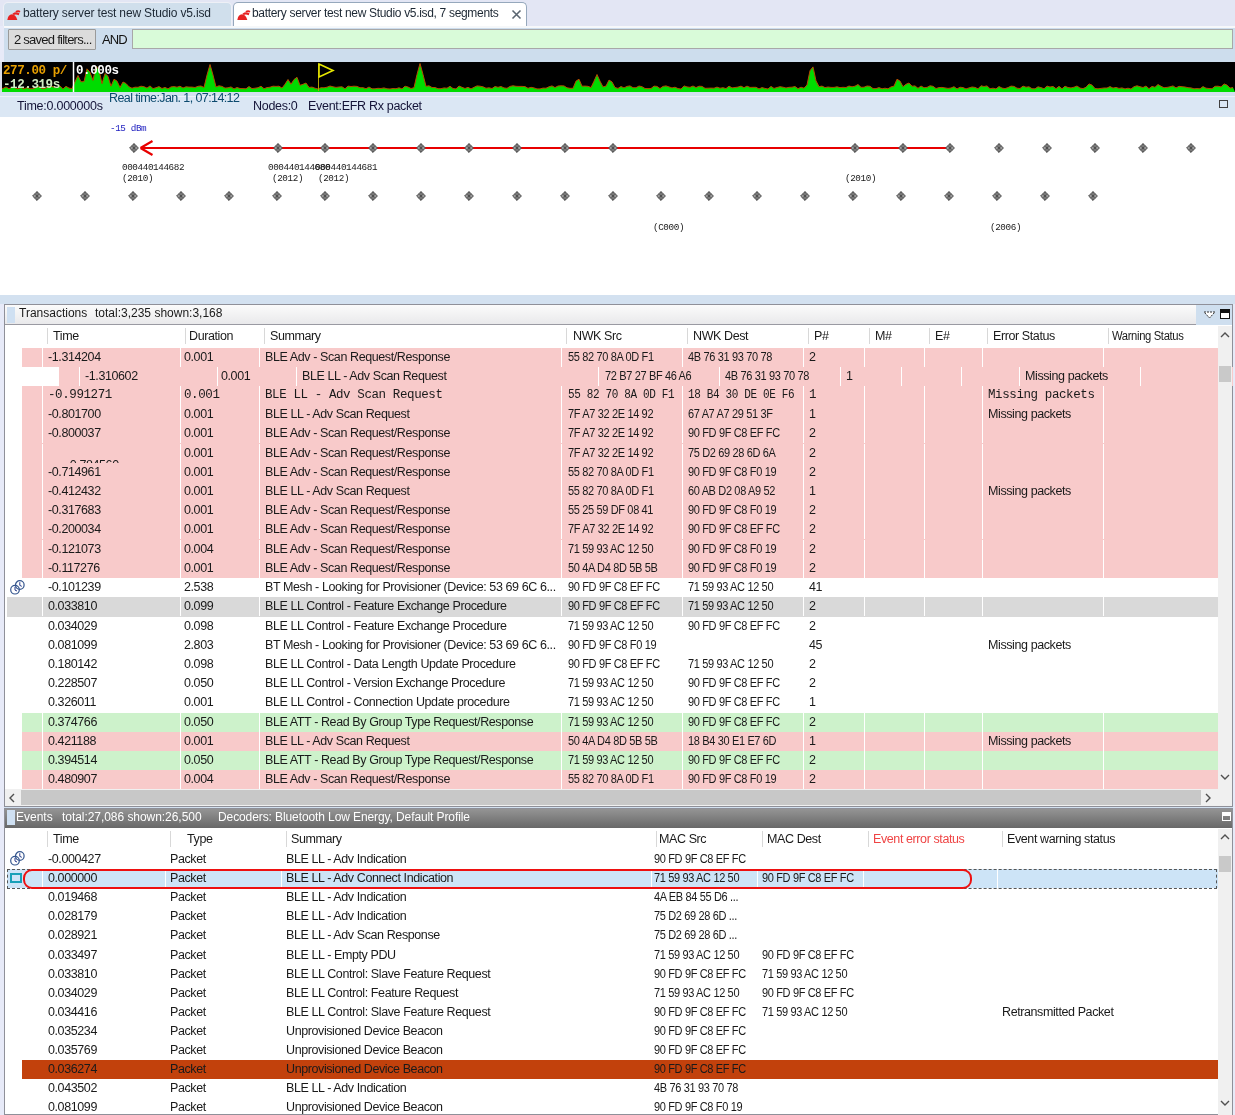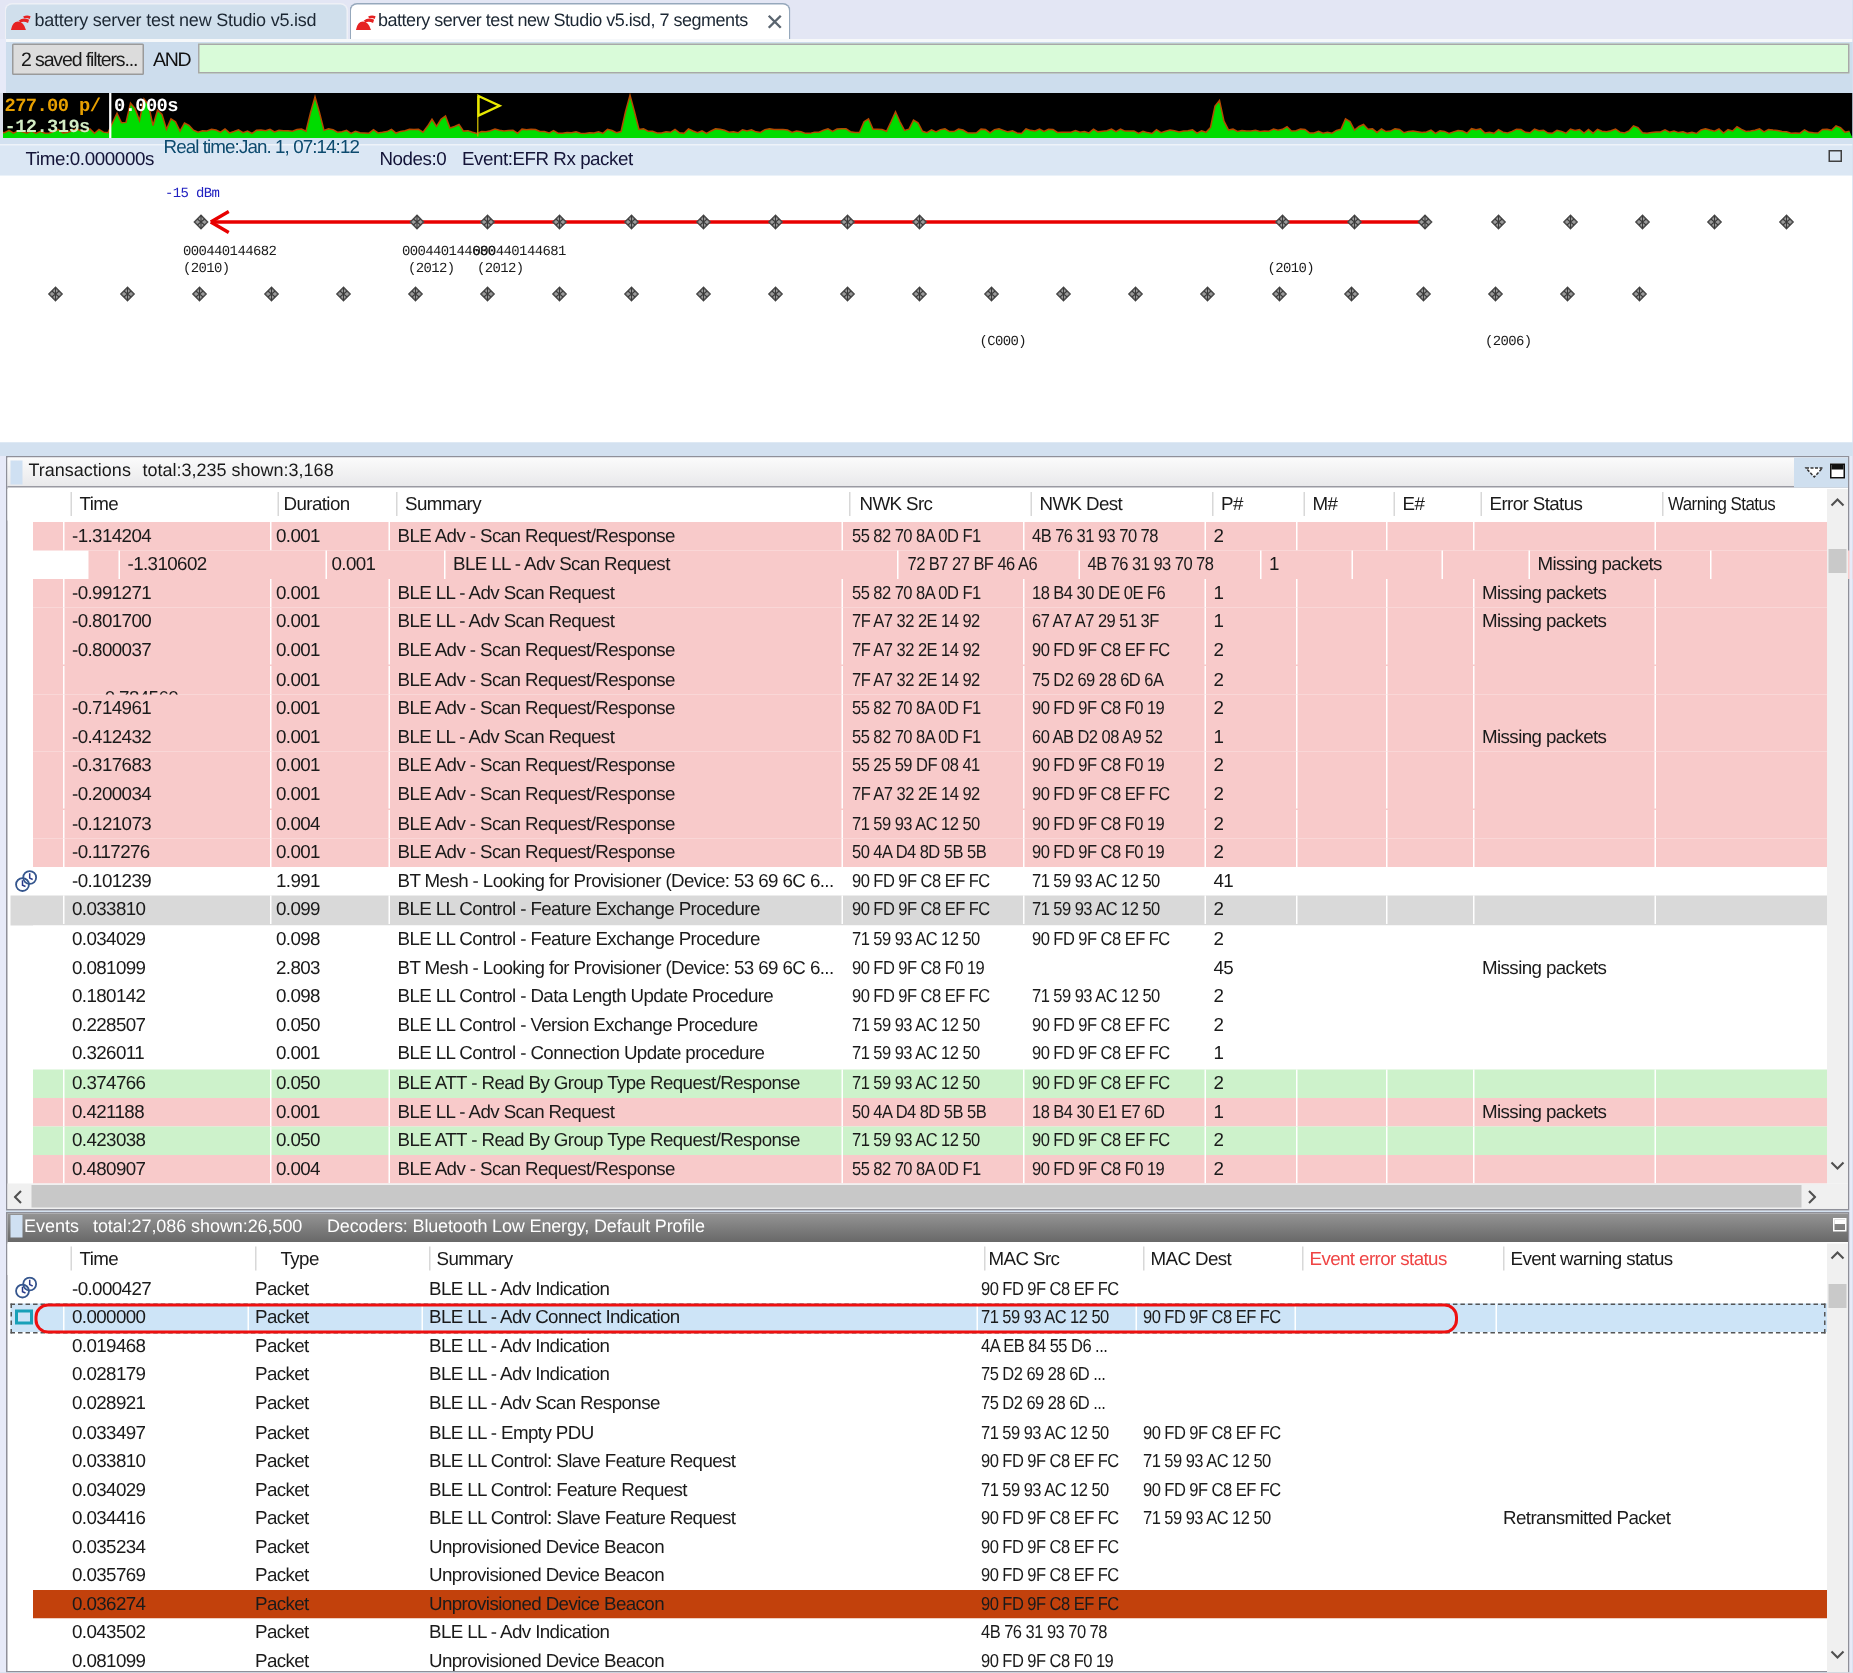--- a/index.html
+++ b/index.html
@@ -210,21 +210,21 @@
     <i style="position:absolute;left:960px;top:0;width:1px;height:19px;background:#fff"></i>
     <i style="position:absolute;left:1081px;top:0;width:1px;height:19px;background:#fff"></i>
     <span style="position:absolute;left:26px;top:0;line-height:19px;white-space:nowrap;">-1.310602</span>
     <span style="position:absolute;left:162px;top:0;line-height:19px;white-space:nowrap;">0.001</span>
     <span style="position:absolute;left:243px;top:0;line-height:19px;white-space:nowrap;">BLE LL - Adv Scan Request</span>
     <span style="position:absolute;left:546px;top:0;line-height:19px;white-space:nowrap;transform:scaleX(.88);transform-origin:0 50%;">72 B7 27 BF 46 A6</span>
     <span style="position:absolute;left:666px;top:0;line-height:19px;white-space:nowrap;transform:scaleX(.88);transform-origin:0 50%;">4B 76 31 93 70 78</span>
     <span style="position:absolute;left:787px;top:0;line-height:19px;white-space:nowrap;">1</span>
     <span style="position:absolute;left:966px;top:0;line-height:19px;white-space:nowrap;">Missing packets</span>
   </div>
-<div style="position:absolute;left:22px;top:385.94px;width:1196px;height:19.22px;background:#f8caca;">
+<div style="position:absolute;left:22px;top:385.94px;width:1196px;height:19.22px;background:#f8caca;font-family:Liberation Mono, monospace;">
     <i style="position:absolute;left:20px;top:0;width:1px;height:19px;background:#fff"></i>
     <i style="position:absolute;left:158px;top:0;width:1px;height:19px;background:#fff"></i>
     <i style="position:absolute;left:237px;top:0;width:1px;height:19px;background:#fff"></i>
     <i style="position:absolute;left:539px;top:0;width:1px;height:19px;background:#fff"></i>
     <i style="position:absolute;left:660px;top:0;width:1px;height:19px;background:#fff"></i>
     <i style="position:absolute;left:781px;top:0;width:1px;height:19px;background:#fff"></i>
     <i style="position:absolute;left:842px;top:0;width:1px;height:19px;background:#fff"></i>
     <i style="position:absolute;left:902px;top:0;width:1px;height:19px;background:#fff"></i>
     <i style="position:absolute;left:960px;top:0;width:1px;height:19px;background:#fff"></i>
     <i style="position:absolute;left:1081px;top:0;width:1px;height:19px;background:#fff"></i>
@@ -395,21 +395,21 @@
     <i style="position:absolute;left:1081px;top:0;width:1px;height:19px;background:#fff"></i>
     <span style="position:absolute;left:26px;top:0;line-height:19px;white-space:nowrap;">-0.117276</span>
     <span style="position:absolute;left:162px;top:0;line-height:19px;white-space:nowrap;">0.001</span>
     <span style="position:absolute;left:243px;top:0;line-height:19px;white-space:nowrap;">BLE Adv - Scan Request/Response</span>
     <span style="position:absolute;left:546px;top:0;line-height:19px;white-space:nowrap;transform:scaleX(.88);transform-origin:0 50%;">50 4A D4 8D 5B 5B</span>
     <span style="position:absolute;left:666px;top:0;line-height:19px;white-space:nowrap;transform:scaleX(.88);transform-origin:0 50%;">90 FD 9F C8 F0 19</span>
     <span style="position:absolute;left:787px;top:0;line-height:19px;white-space:nowrap;">2</span>
   </div>
 <div style="position:absolute;left:22px;top:578.14px;width:1196px;height:19.22px;background:#fff;">
     <span style="position:absolute;left:26px;top:0;line-height:19px;white-space:nowrap;">-0.101239</span>
-    <span style="position:absolute;left:162px;top:0;line-height:19px;white-space:nowrap;">1.991</span>
+    <span style="position:absolute;left:162px;top:0;line-height:19px;white-space:nowrap;">2.538</span>
     <span style="position:absolute;left:243px;top:0;line-height:19px;white-space:nowrap;">BT Mesh - Looking for Provisioner (Device: 53 69 6C 6...</span>
     <span style="position:absolute;left:546px;top:0;line-height:19px;white-space:nowrap;transform:scaleX(.88);transform-origin:0 50%;">90 FD 9F C8 EF FC</span>
     <span style="position:absolute;left:666px;top:0;line-height:19px;white-space:nowrap;transform:scaleX(.88);transform-origin:0 50%;">71 59 93 AC 12 50</span>
     <span style="position:absolute;left:787px;top:0;line-height:19px;white-space:nowrap;">41</span>
   </div>
 <div style="position:absolute;left:7px;top:597.36px;width:1211px;height:19.22px;background:#d9d9d9;">
     <i style="position:absolute;left:35px;top:0;width:1px;height:19px;background:#fff"></i>
     <i style="position:absolute;left:173px;top:0;width:1px;height:19px;background:#fff"></i>
     <i style="position:absolute;left:252px;top:0;width:1px;height:19px;background:#fff"></i>
     <i style="position:absolute;left:554px;top:0;width:1px;height:19px;background:#fff"></i>
@@ -508,21 +508,21 @@
     <i style="position:absolute;left:20px;top:0;width:1px;height:19px;background:#fff"></i>
     <i style="position:absolute;left:158px;top:0;width:1px;height:19px;background:#fff"></i>
     <i style="position:absolute;left:237px;top:0;width:1px;height:19px;background:#fff"></i>
     <i style="position:absolute;left:539px;top:0;width:1px;height:19px;background:#fff"></i>
     <i style="position:absolute;left:660px;top:0;width:1px;height:19px;background:#fff"></i>
     <i style="position:absolute;left:781px;top:0;width:1px;height:19px;background:#fff"></i>
     <i style="position:absolute;left:842px;top:0;width:1px;height:19px;background:#fff"></i>
     <i style="position:absolute;left:902px;top:0;width:1px;height:19px;background:#fff"></i>
     <i style="position:absolute;left:960px;top:0;width:1px;height:19px;background:#fff"></i>
     <i style="position:absolute;left:1081px;top:0;width:1px;height:19px;background:#fff"></i>
-    <span style="position:absolute;left:26px;top:0;line-height:19px;white-space:nowrap;">0.423038</span>
+    <span style="position:absolute;left:26px;top:0;line-height:19px;white-space:nowrap;">0.394514</span>
     <span style="position:absolute;left:162px;top:0;line-height:19px;white-space:nowrap;">0.050</span>
     <span style="position:absolute;left:243px;top:0;line-height:19px;white-space:nowrap;">BLE ATT - Read By Group Type Request/Response</span>
     <span style="position:absolute;left:546px;top:0;line-height:19px;white-space:nowrap;transform:scaleX(.88);transform-origin:0 50%;">71 59 93 AC 12 50</span>
     <span style="position:absolute;left:666px;top:0;line-height:19px;white-space:nowrap;transform:scaleX(.88);transform-origin:0 50%;">90 FD 9F C8 EF FC</span>
     <span style="position:absolute;left:787px;top:0;line-height:19px;white-space:nowrap;">2</span>
   </div>
 <div style="position:absolute;left:22px;top:770.34px;width:1196px;height:18.66px;background:#f8caca;overflow:hidden;">
     <i style="position:absolute;left:20px;top:0;width:1px;height:19px;background:#fff"></i>
     <i style="position:absolute;left:158px;top:0;width:1px;height:19px;background:#fff"></i>
     <i style="position:absolute;left:237px;top:0;width:1px;height:19px;background:#fff"></i>

